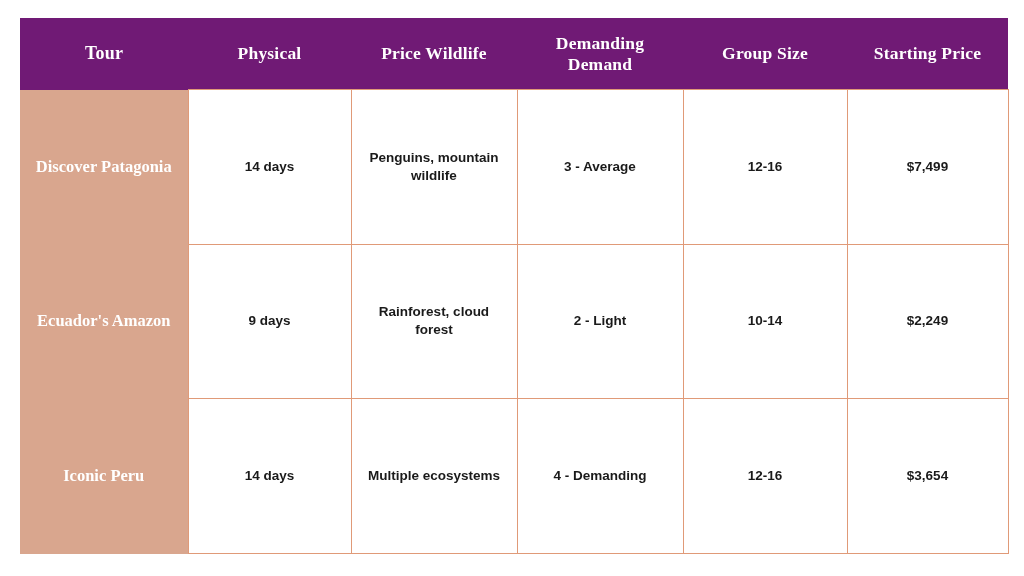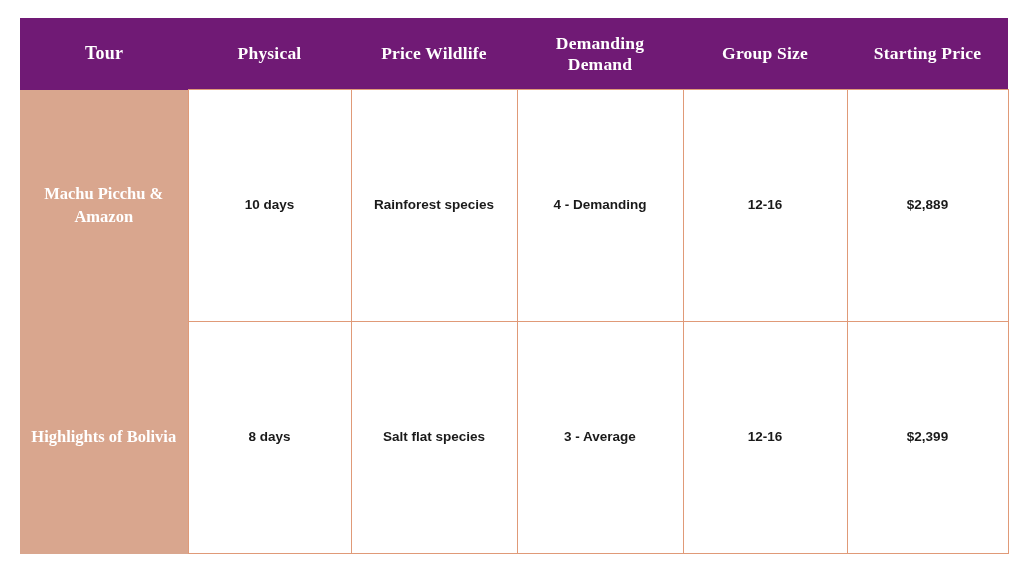--- a/index.html
+++ b/index.html
@@ -109,38 +109,46 @@
         <th>Physical</th>
         <th>Price Wildlife</th>
         <th>Demanding Demand</th>
         <th>Group Size</th>
         <th>Starting Price</th>
       </tr>
     </thead>
 
     <tbody>
 
+
       <tr class="data-row">
-        <td class="rowhead">Machu Picchu &amp; Amazon</td>
-        <td class="cell">10 days</td>
-        <td class="cell">Rainforest species</td>
+        <td class="rowhead">Discover Patagonia</td>
+        <td class="cell">14 days</td>
+        <td class="cell">Penguins, mountain wildlife</td>
+        <td class="cell">3 - Average</td>
+        <td class="cell">12-16</td>
+        <td class="cell">$7,499</td>
+      </tr>
+
+      <tr class="data-row">
+        <td class="rowhead">Ecuador's Amazon</td>
+        <td class="cell">9 days</td>
+        <td class="cell">Rainforest, cloud forest</td>
+        <td class="cell">2 - Light</td>
+        <td class="cell">10-14</td>
+        <td class="cell">$2,249</td>
+      </tr>
+
+      <tr class="data-row">
+        <td class="rowhead">Iconic Peru</td>
+        <td class="cell">14 days</td>
+        <td class="cell">Multiple ecosystems</td>
         <td class="cell">4 - Demanding</td>
         <td class="cell">12-16</td>
-        <td class="cell">$2,889</td>
+        <td class="cell">$3,654</td>
       </tr>
 
-
-
-
-      <tr class="data-row">
-        <td class="rowhead">Highlights of Bolivia</td>
-        <td class="cell">8 days</td>
-        <td class="cell">Salt flat species</td>
-        <td class="cell">3 - Average</td>
-        <td class="cell">12-16</td>
-        <td class="cell">$2,399</td>
-      </tr>
 
 
     </tbody>
   </table>
 
 </div>
 
 </body></html>

